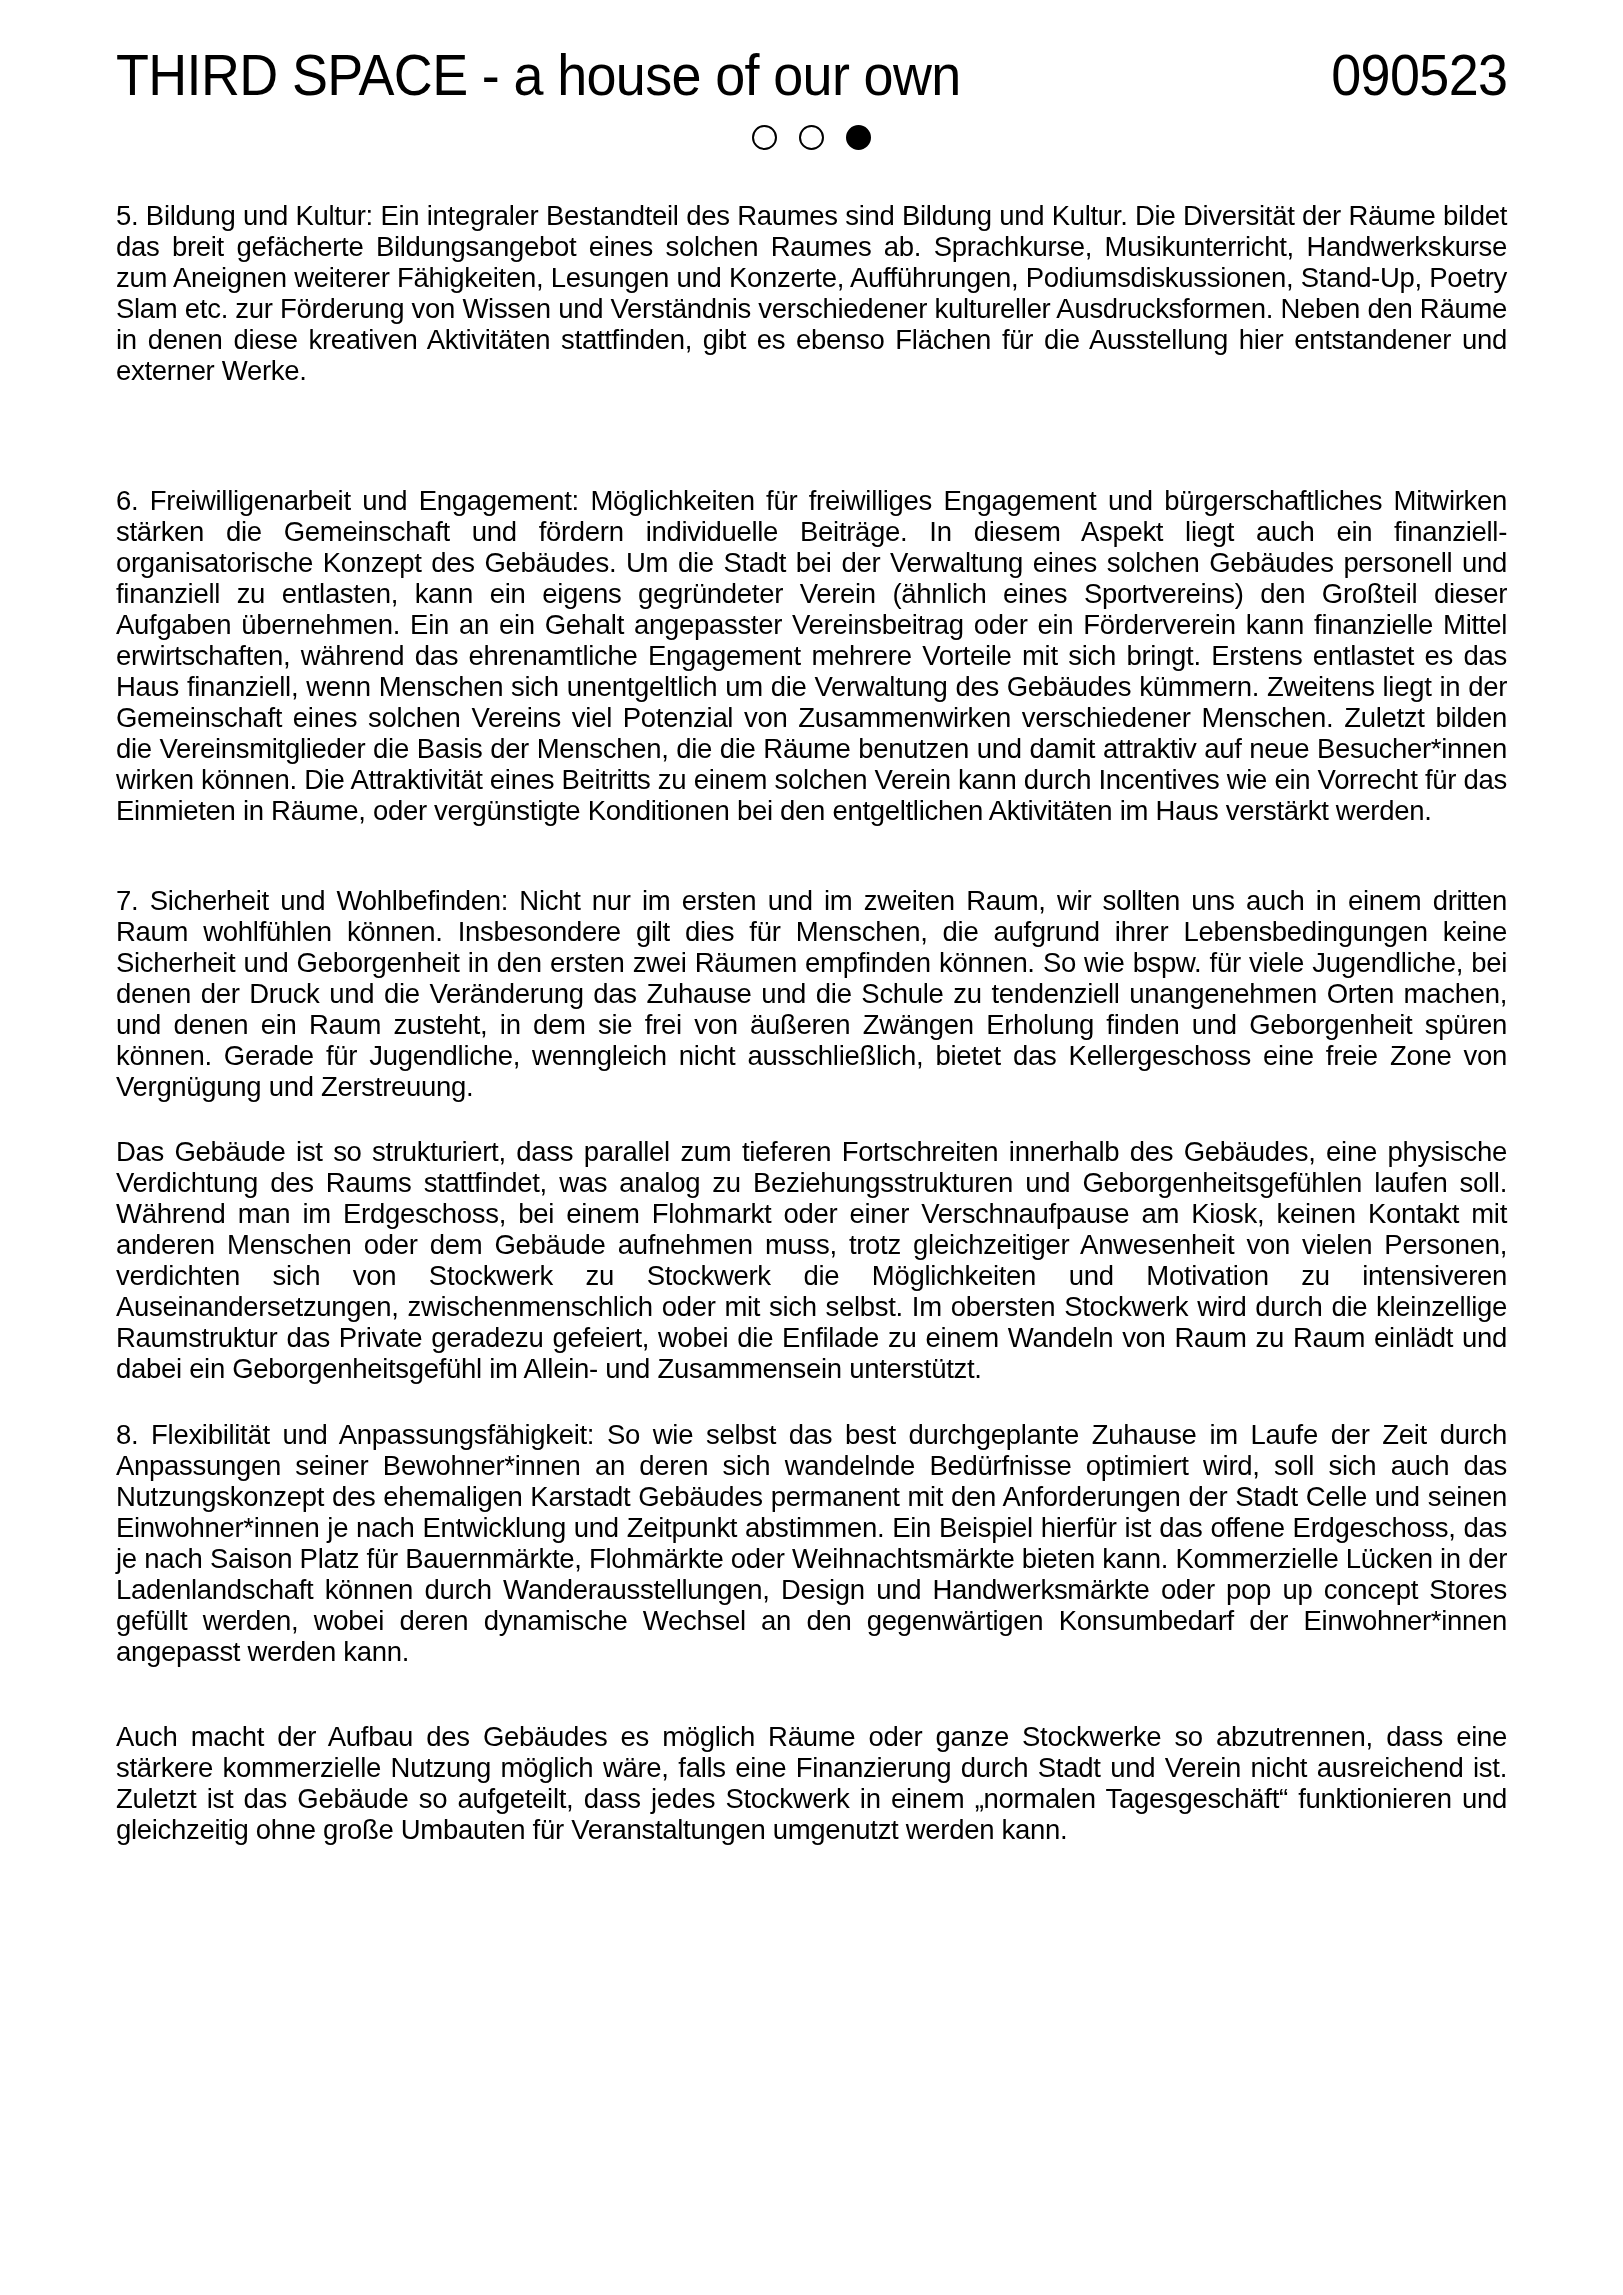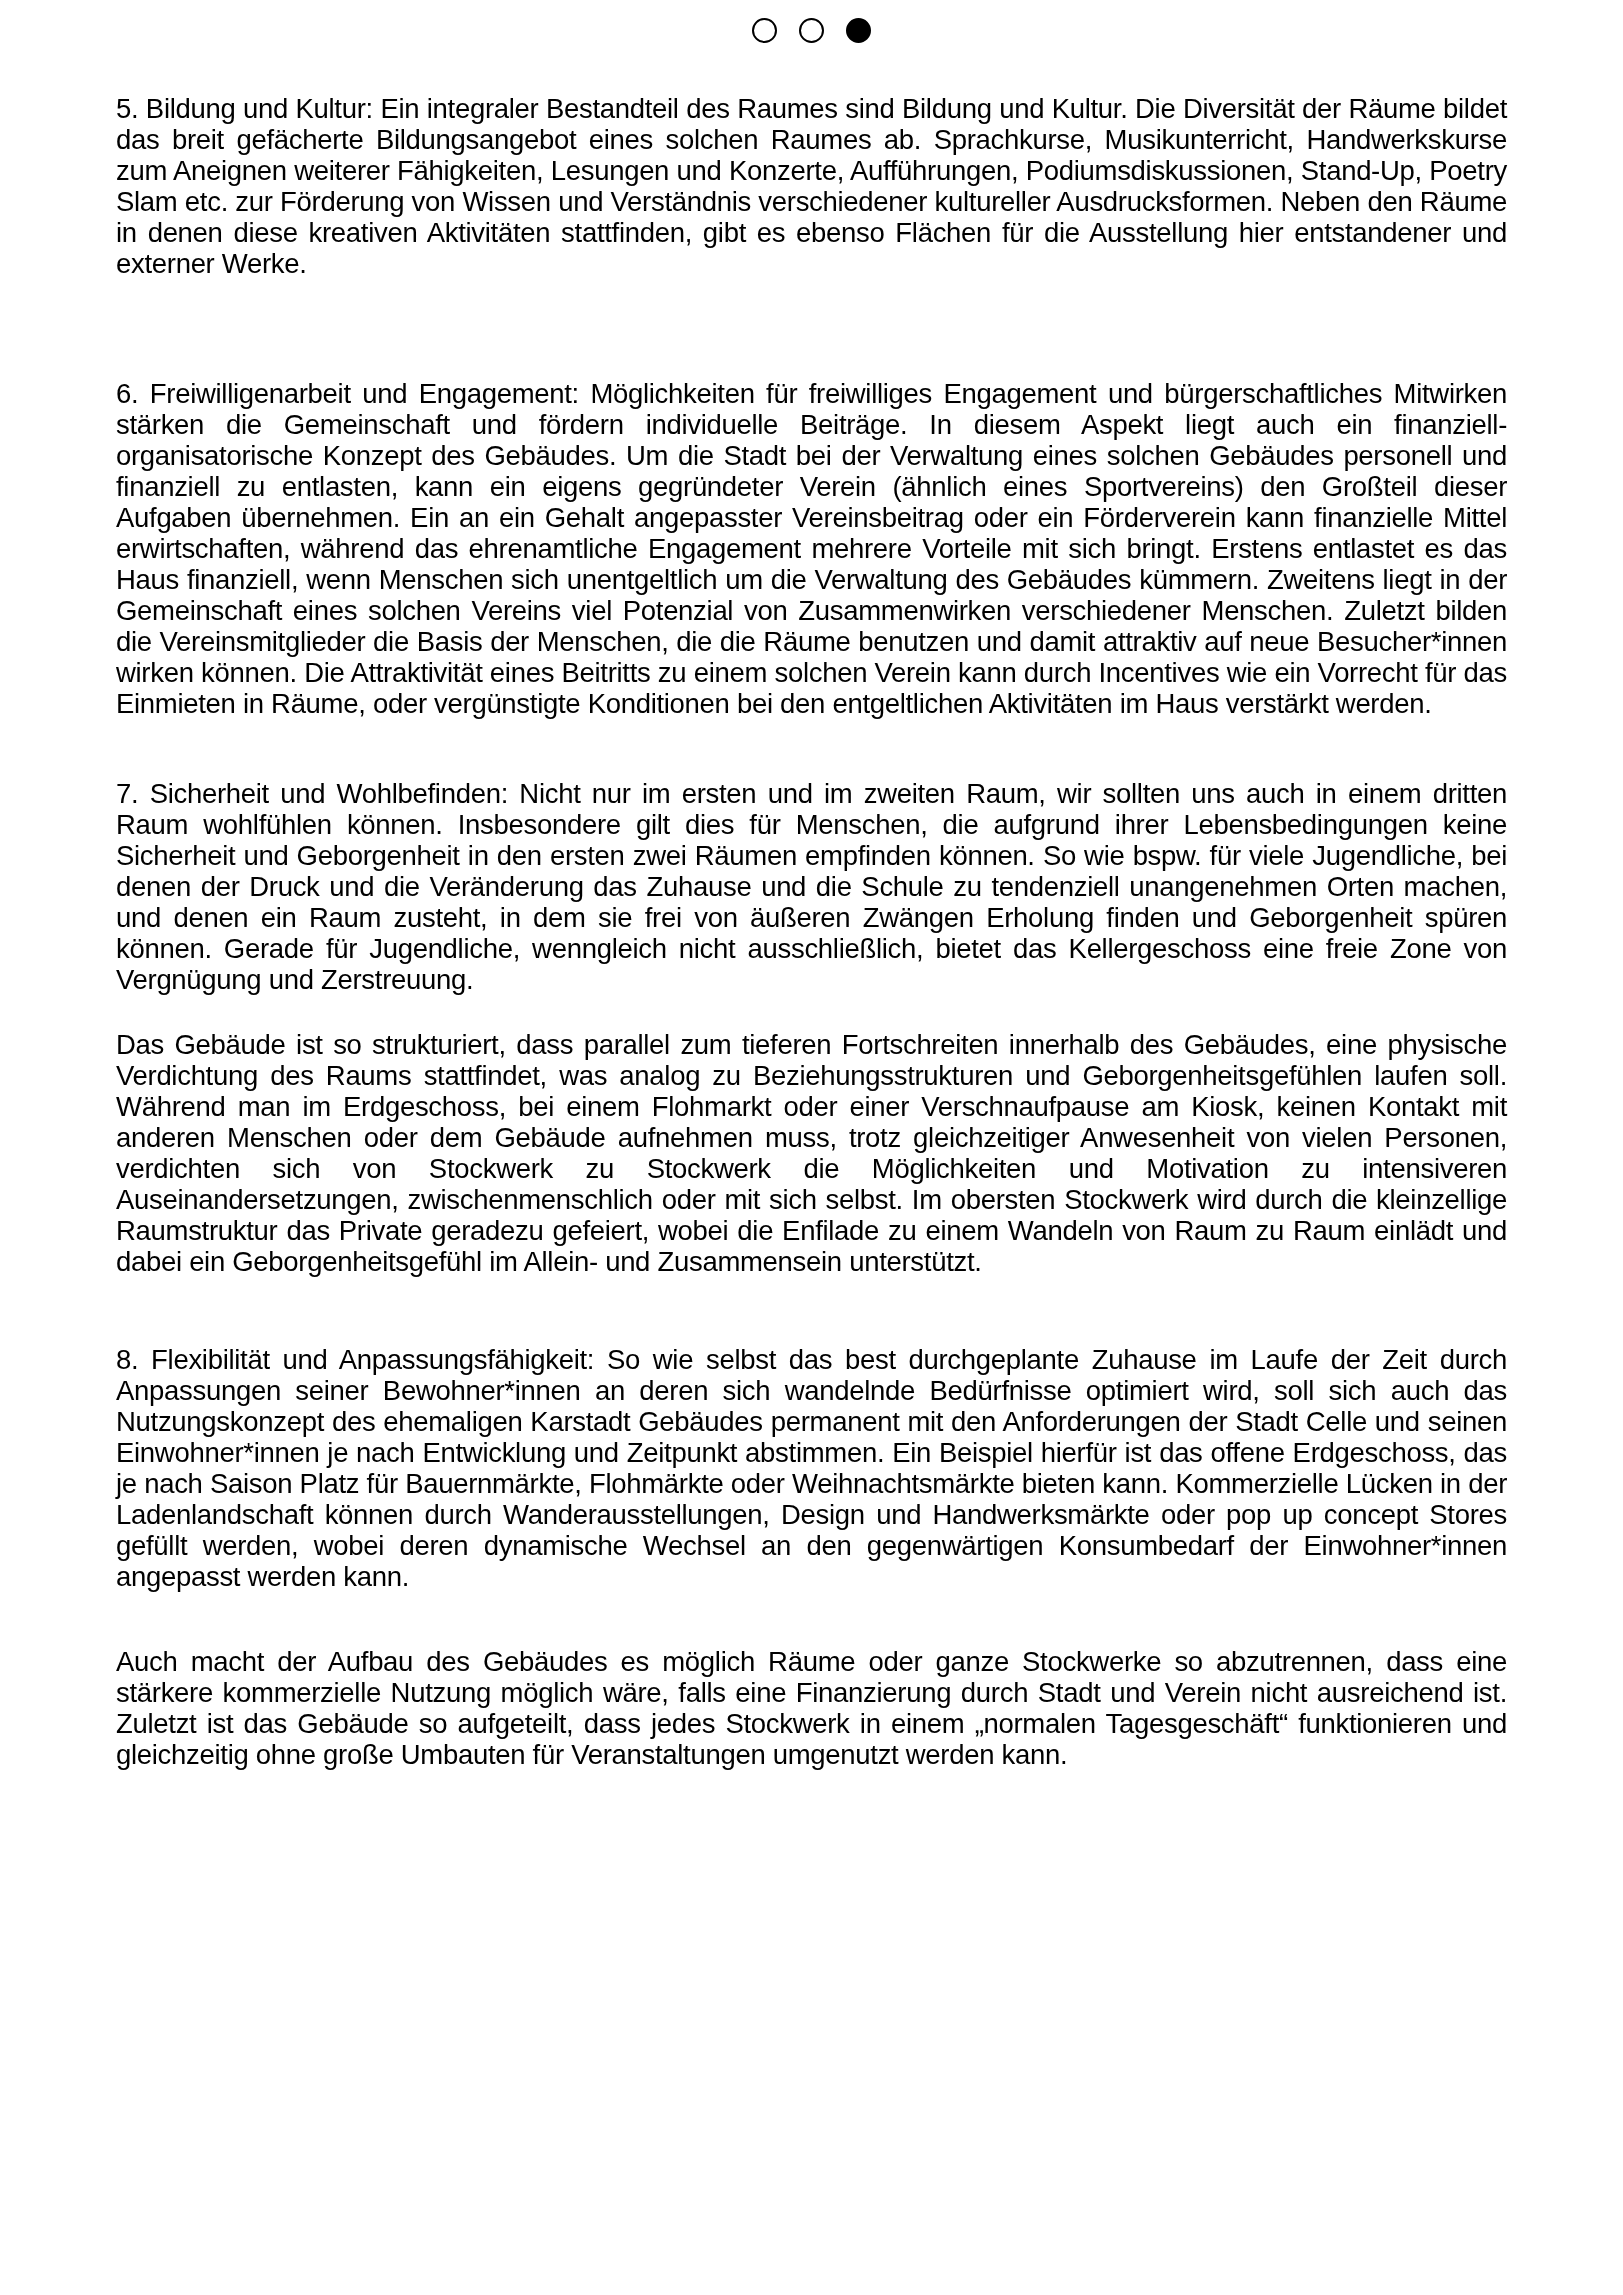--- a/index.html
+++ b/index.html
@@ -63,28 +63,32 @@
   .content p {
     font-size: 27.5px;
     line-height: 31px;
     text-align: justify;
     letter-spacing: -0.3px;
     font-weight: 400;
   }
   p.gap-a { margin-bottom: 99px; }
   p.gap-b { margin-bottom: 59px; }
   p.gap-c { margin-bottom: 34px; }
-  p.gap-d { margin-bottom: 67px; }
+  p.gap-d { margin-bottom: 35px; }
   p.gap-e { margin-bottom: 54px; }
 </style>
 </head>
 <body>
 
 <div class="page">
 
+  <div class="header">
+    <div class="doc-title">THIRD SPACE - a house of our own</div>
+    <div class="doc-code">090523</div>
+  </div>
 
   <div class="dots">
     <span class="dot"></span>
     <span class="dot"></span>
     <span class="dot filled"></span>
   </div>
 
   <div class="content">
     <p class="gap-a">5. Bildung und Kultur: Ein integraler Bestandteil des Raumes sind Bildung und Kultur. Die Diversität der Räume bildet das breit gefächerte Bildungsangebot eines solchen Raumes ab. Sprachkurse, Musikunterricht, Handwerkskurse zum Aneignen weiterer Fähigkeiten, Lesungen und Konzerte, Aufführungen, Podiumsdiskussionen, Stand-Up, Poetry Slam etc. zur Förderung von Wissen und Verständnis verschiedener kultureller Ausdrucksformen. Neben den Räume in denen diese kreativen Aktivitäten stattfinden, gibt es ebenso Flächen für die Ausstellung hier entstandener und externer Werke.</p>
     <p class="gap-b">6. Freiwilligenarbeit und Engagement: Möglichkeiten für freiwilliges Engagement und bürgerschaftliches Mitwirken stärken die Gemeinschaft und fördern individuelle Beiträge. In diesem Aspekt liegt auch ein finanziell-organisatorische Konzept des Gebäudes. Um die Stadt bei der Verwaltung eines solchen Gebäudes personell und finanziell zu entlasten, kann ein eigens gegründeter Verein (ähnlich eines Sportvereins) den Großteil dieser Aufgaben übernehmen. Ein an ein Gehalt angepasster Vereinsbeitrag oder ein Förderverein kann finanzielle Mittel erwirtschaften, während das ehrenamtliche Engagement mehrere Vorteile mit sich bringt. Erstens entlastet es das Haus finanziell, wenn Menschen sich unentgeltlich um die Verwaltung des Gebäudes kümmern. Zweitens liegt in der Gemeinschaft eines solchen Vereins viel Potenzial von Zusammenwirken verschiedener Menschen. Zuletzt bilden die Vereinsmitglieder die Basis der Menschen, die die Räume benutzen und damit attraktiv auf neue Besucher*innen wirken können. Die Attraktivität eines Beitritts zu einem solchen Verein kann durch Incentives wie ein Vorrecht für das Einmieten in Räume, oder vergünstigte Konditionen bei den entgeltlichen Aktivitäten im Haus verstärkt werden.</p>

